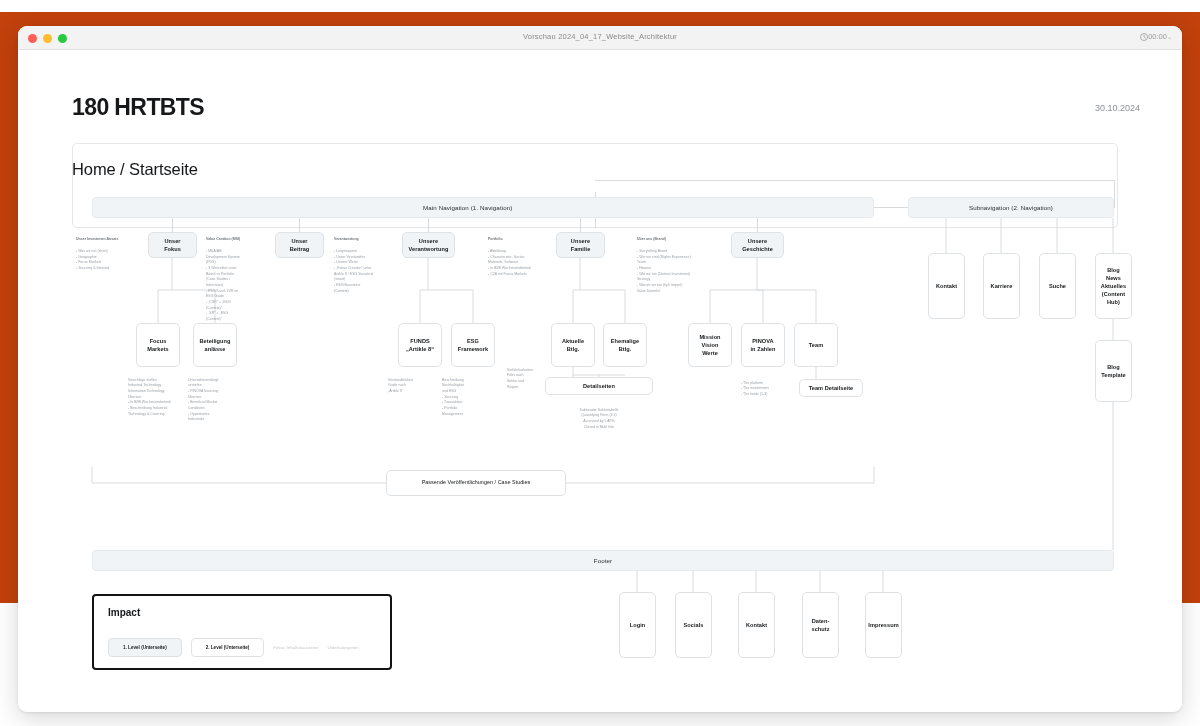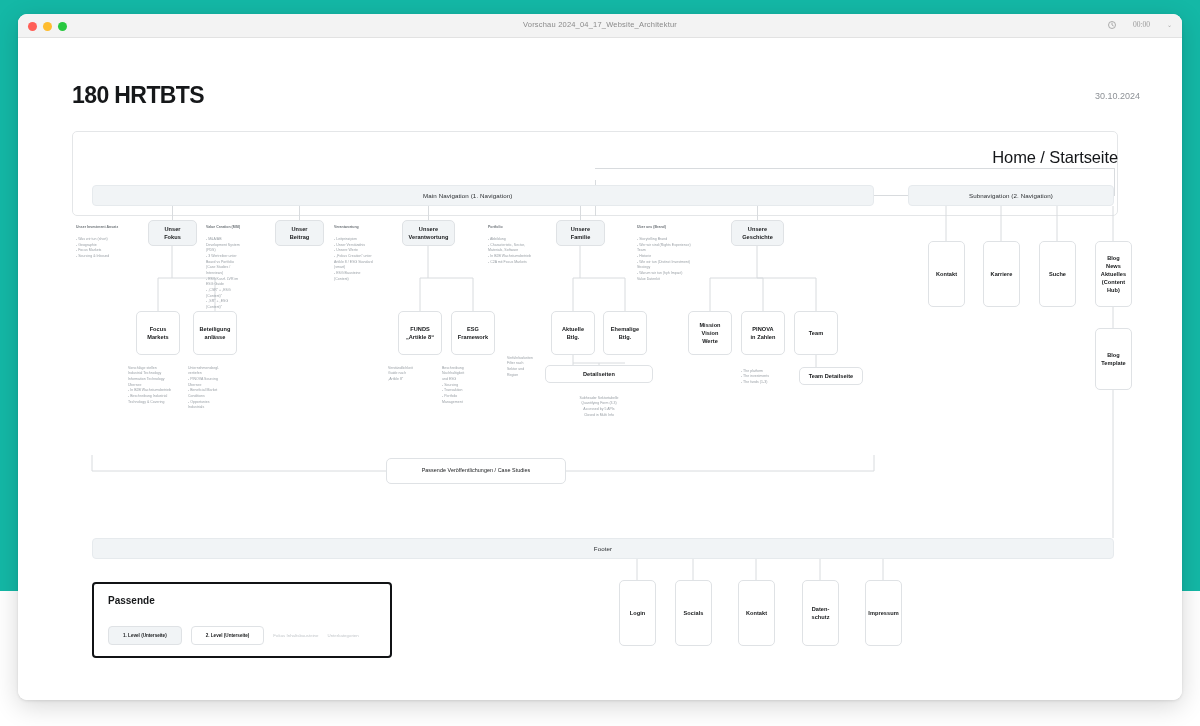--- a/index.html
+++ b/index.html
@@ -2,21 +2,21 @@
 <html><head>
 <meta charset="utf-8">
 <style>
   * { box-sizing: border-box; margin: 0; padding: 0; }
   html, body {
     width: 1200px; height: 726px;
     background: #ffffff;
     font-family: "Liberation Sans", sans-serif;
     overflow: hidden;
   }
-  #app { position: relative; width: 1200px; height: 591px; background: #14b8a6; }
+  #app { position: relative; width: 1200px; height: 591px; background: #c2410c; margin-top: 12px; }
 
   
   .window {
     position: absolute; left: 18px; top: 14px;
     width: 1164px; height: 686px;
     background: #ffffff;
     border-radius: 9px;
     box-shadow: 0 6px 26px rgba(0,0,0,0.16), 0 1px 3px rgba(0,0,0,0.10);
     overflow: hidden;
   }
@@ -31,22 +31,22 @@
   .dot.red { background: #ff5f57; }
   .dot.yellow { background: #febc2e; }
   .dot.green { background: #28c840; }
   .win-title {
     position: absolute; left: 0; right: 0; top: 6px;
     text-align: center;
     font-size: 7.5px; color: #8a8a8a; letter-spacing: .2px;
   }
   .win-right {
     position: absolute; right: 10px; top: 6px;
-    display: flex; align-items: center; gap: 17px;
-    font-size: 7.5px; color: #9a9a9a; font-family: Liberation Serif, serif;
+    display: flex; align-items: center; gap: 0;
+    font-size: 7.5px; color: #9a9a9a;
   }
   .clock-ic { width: 8px; height: 8px; display: block; }
   .chev { font-size: 6px; color: #a8a8a8; }
 
   .canvas { position: relative; width: 1164px; height: 662px; background: #fff; }
 
   
   .brand {
     position: absolute; left: 54px; top: 44px;
     font-size: 23px; font-weight: 800; letter-spacing: -0.6px; color: #16181a;
@@ -57,21 +57,21 @@
   }
 
   
   .outer-frame {
     position: absolute; left: 54px; top: 93px;
     width: 1046px; height: 85px;
     border: 1px solid #e4e6e8; border-radius: 5px; background: #fff;
   }
   .home-title {
     position: absolute; left: 54px; top: 110px; width: 1046px;
-    text-align: right; font-size: 16.5px; font-weight: 400; color: #141619;
+    text-align: left; font-size: 16.5px; font-weight: 400; color: #141619;
     letter-spacing: -0.1px;
   }
 
   .band {
     position: absolute;
     background: #f1f4f6; border: 1px solid #e6eaed; border-radius: 4px;
     display: flex; align-items: center; justify-content: center;
     font-size: 6.2px; color: #2a2d30; letter-spacing: .1px;
   }
 
@@ -405,21 +405,21 @@
         <span>Vorschläge stellen
 Industrial Technology
 Information Technology
 Übersee
 - In B2B Wachstumsbetrieb
 - Beschreibung Industrial
   Technology &amp; Covering</span>
       </div>
 
       <div class="legend">
-        <div class="legend-title">Passende</div>
+        <div class="legend-title">Impact</div>
         <div class="legend-row">
           <span class="chip f">1. Level (Unterseite)</span>
           <span class="chip">2. Level (Unterseite)</span>
           <span class="lg-note">Fokus Inhaltsbausteine</span>
           <span class="lg-note">Unterkategorien</span>
         </div>
       </div>
 
     </div>
   </div>

